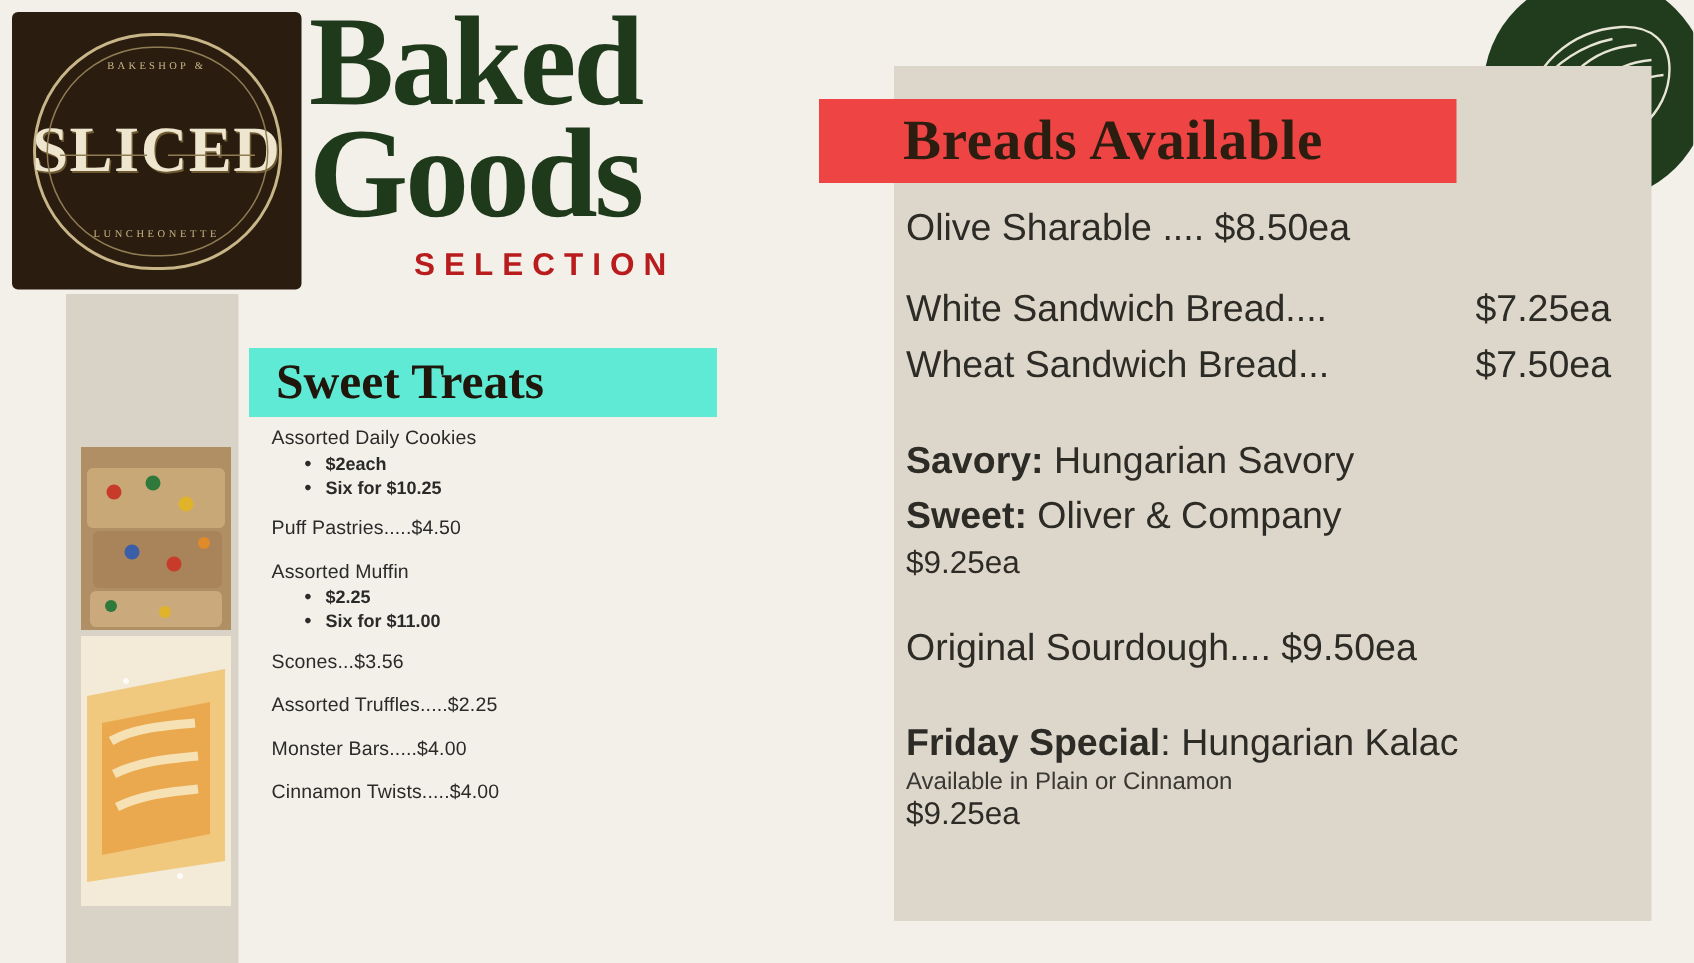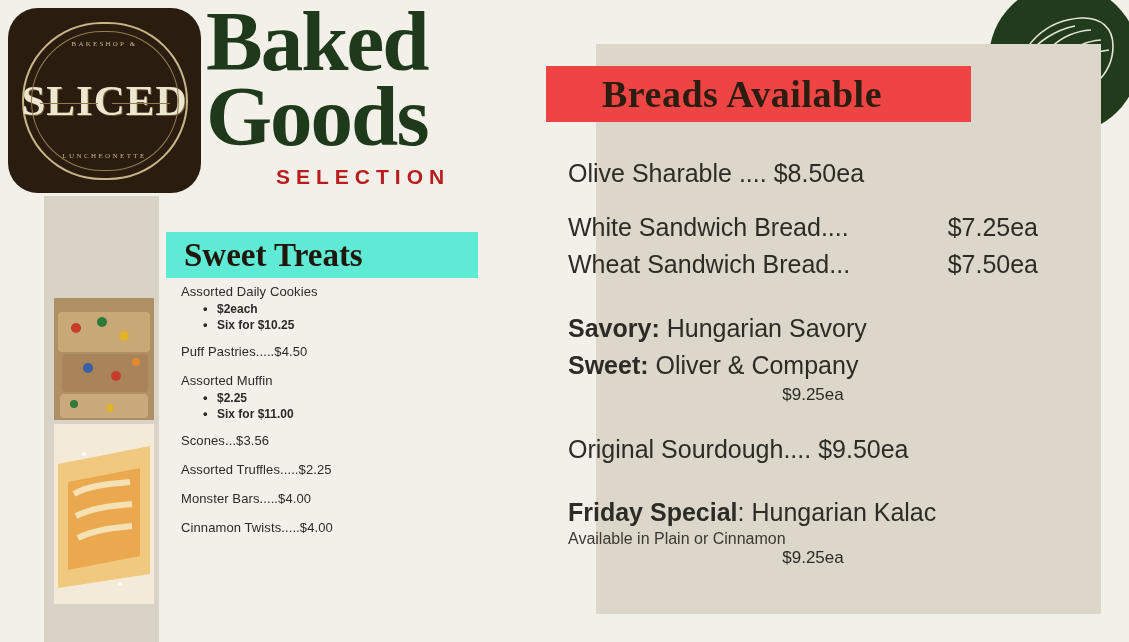--- a/index.html
+++ b/index.html
@@ -29,21 +29,21 @@
   }
 
   
   .logo-box {
     position: absolute;
     left: 8px;
     top: 8px;
     width: 193px;
     height: 185px;
     background: #2a1d10;
-    border-radius: 30px;
+    border-radius: 4px;
     display: flex;
     align-items: center;
     justify-content: center;
   }
   .logo-inner {
     position: relative;
     width: 166px;
     height: 158px;
     border: 2px solid #c9b688;
     border-radius: 50%/52%;
@@ -225,39 +225,38 @@
   }
   .breads-header-text {
     font-family: "Liberation Serif", serif;
     font-weight: bold;
     font-size: 38px;
     color: #2b1d10;
     letter-spacing: .5px;
   }
   .bread-list {
     position: absolute;
-    left: 568px;
+    left: 604px;
     top: 134px;
     width: 500px;
     color: #2d2b26;
-    margin-top: 21px;
   }
   .bl-row {
     font-size: 25px;
     line-height: 1.5;
     white-space: nowrap;
   }
   .bl-row .price { }
   .spacer-sm { height: 16px; }
   .spacer-md { height: 26px; }
   .bl-label-bold { font-weight: bold; }
   .price-right {
-    text-align: center;
+    text-align: left;
     width: 490px;
-    font-size: 17px;
+    font-size: 21px;
   }
   .bl-note {
     font-size: 16px;
     margin-top: -2px;
     color: #3a3833;
   }
   .col-pair {
     display: flex;
     justify-content: space-between;
     width: 470px;

